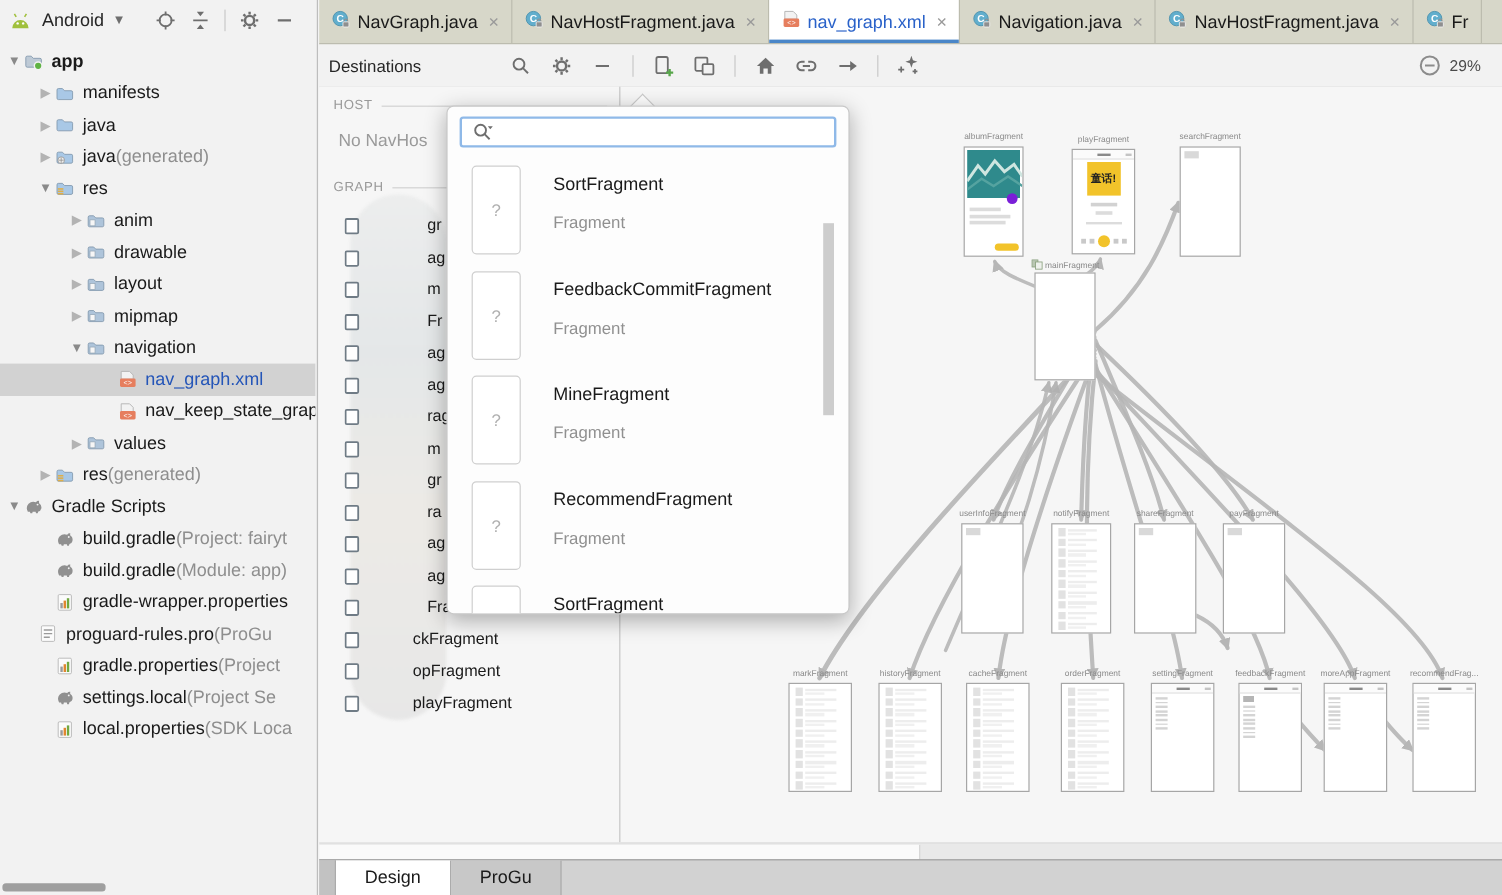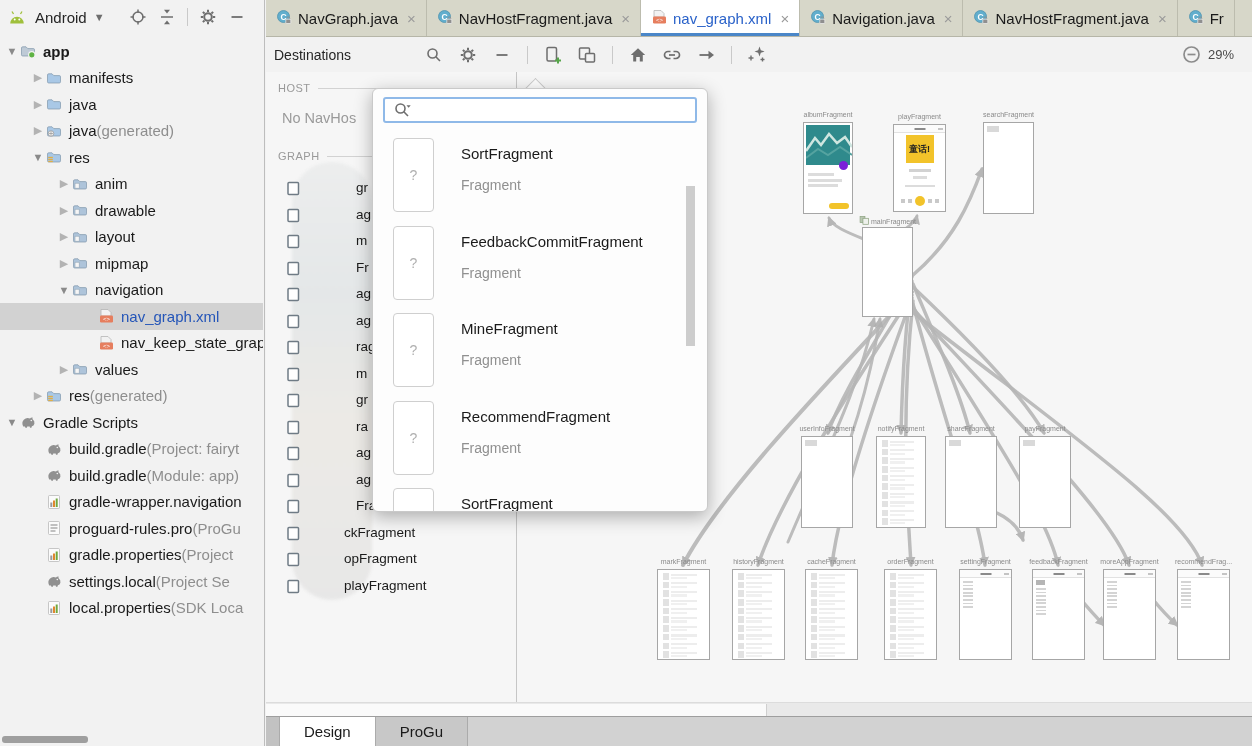--- a/index.html
+++ b/index.html
@@ -341,23 +341,23 @@
         <div class="tree-row" style="padding-left: 30px;">
           <span class="chev"></span>
           <span class="ticon">
             <svg width="16" height="16" viewBox="0 0 16 16">
               <rect x="2.5" y="1.5" width="11" height="13" rx="1" fill="#fbfbfb" stroke="#b9b9b9" stroke-width="0.8"></rect>
               <rect x="4.3" y="8.5" width="2" height="4.5" fill="#9a9a9a"></rect>
               <rect x="7" y="6.5" width="2" height="6.5" fill="#e0862e"></rect>
               <rect x="9.7" y="4.5" width="2" height="8.5" fill="#71a83f"></rect>
             </svg>
           </span>
-          <span class="lbl">gradle-wrapper.navigation</span>
-        </div>
-        <div class="tree-row" style="padding-left: 30px;">
+          <span class="lbl">gradle-wrapper.properties</span>
+        </div>
+        <div class="tree-row" style="padding-left: 16px;">
           <span class="chev"></span>
           <span class="ticon">
             <svg width="16" height="16" viewBox="0 0 16 16">
               <rect x="2.5" y="1.5" width="11" height="13" rx="1" fill="#fbfbfb" stroke="#b9b9b9" stroke-width="0.8"></rect>
               <line x1="4.5" y1="5" x2="11.5" y2="5" stroke="#9a9a9a" stroke-width="1.2"></line>
               <line x1="4.5" y1="8" x2="11.5" y2="8" stroke="#9a9a9a" stroke-width="1.2"></line>
               <line x1="4.5" y1="11" x2="9.5" y2="11" stroke="#9a9a9a" stroke-width="1.2"></line>
             </svg>
           </span>
           <span class="lbl">proguard-rules.pro</span>

